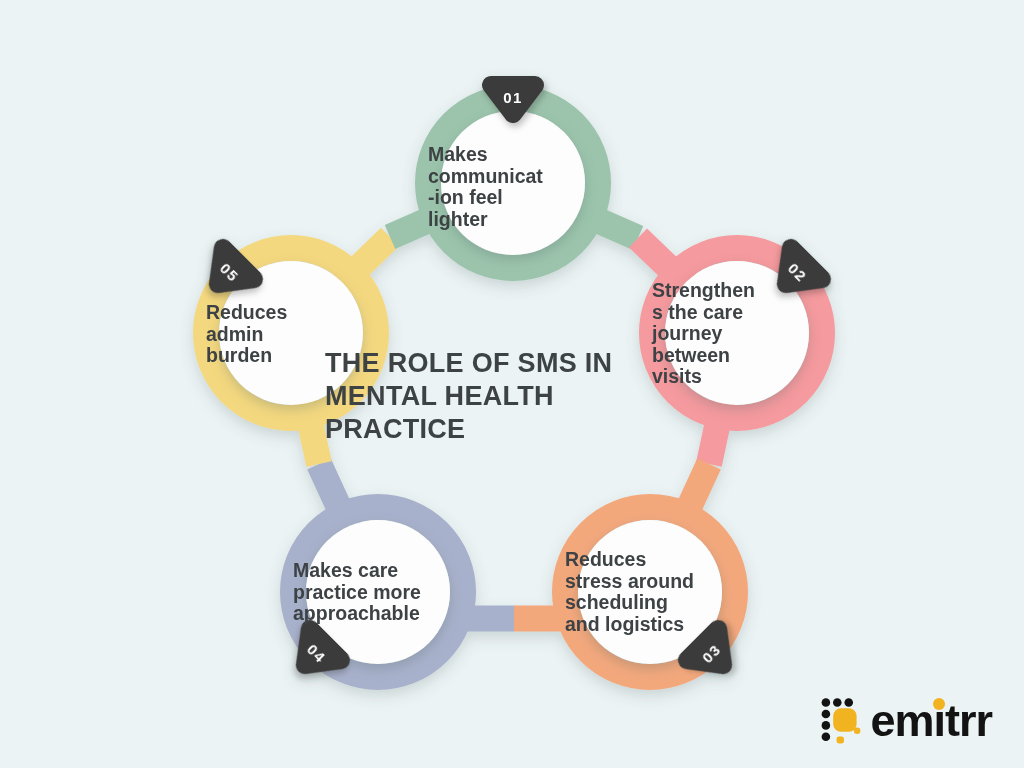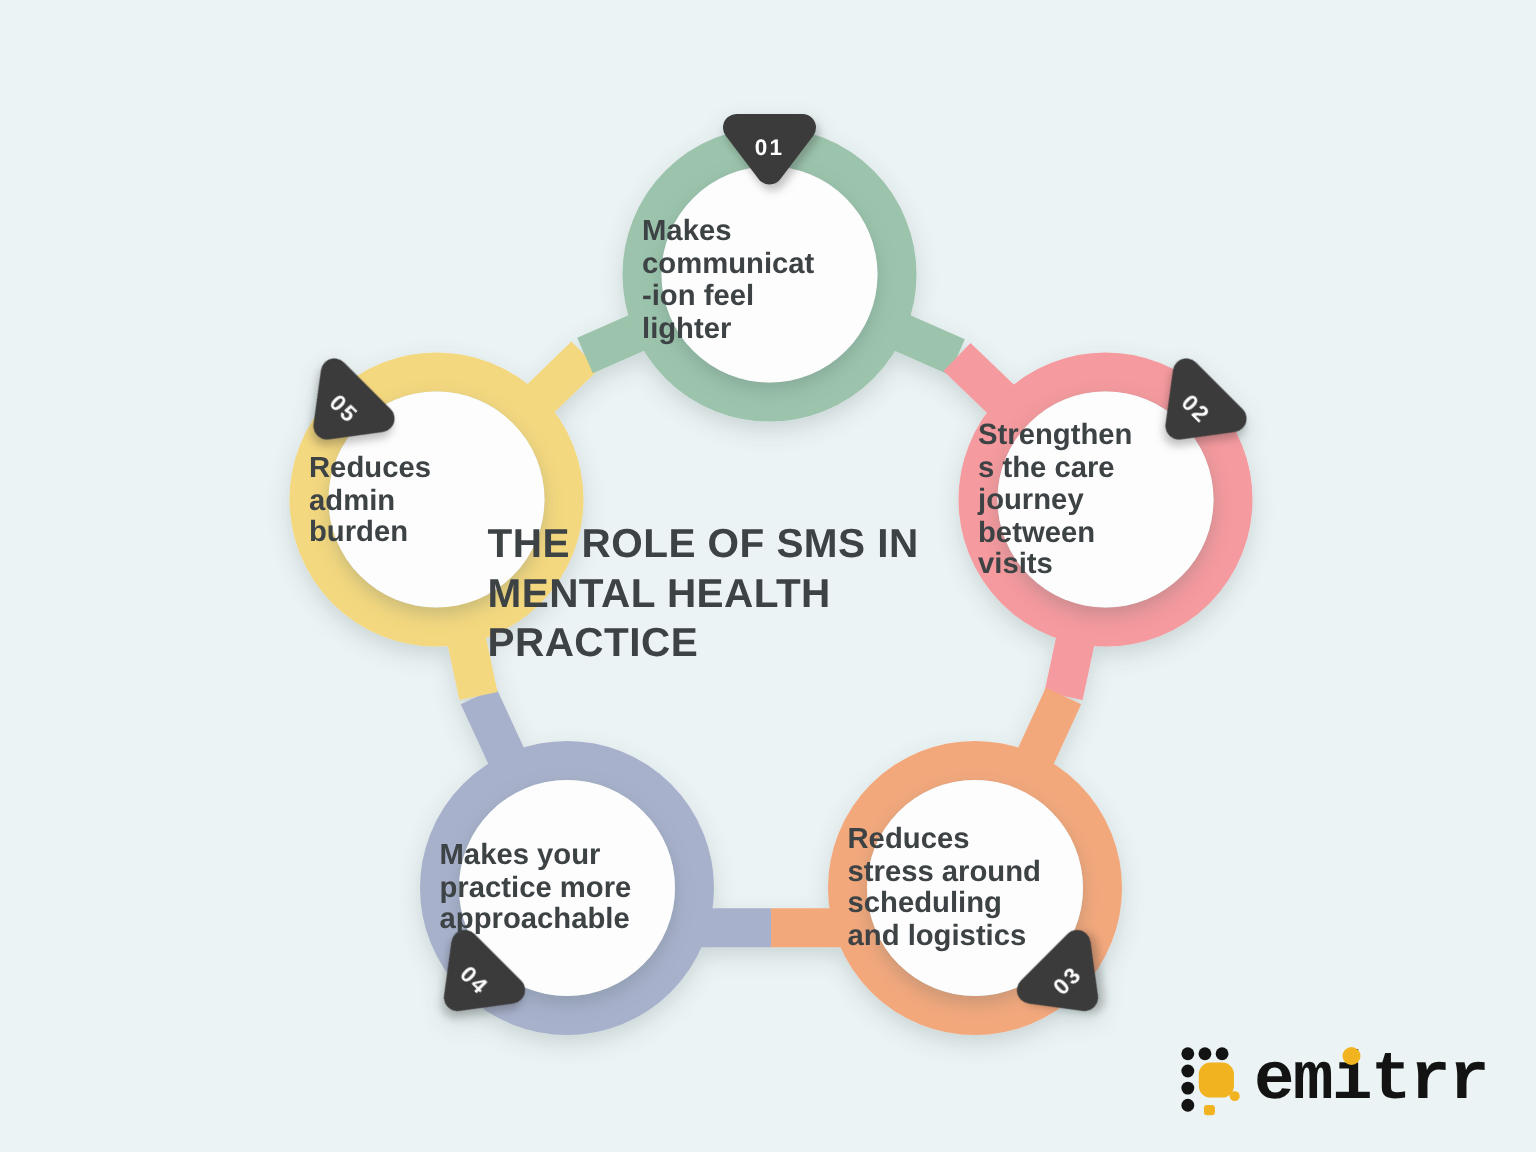--- a/index.html
+++ b/index.html
@@ -26,21 +26,21 @@
     color:var(--text,#3d4245);
   }
   .diagram-title{
     position:absolute;left:515px;top:396px;transform:translate(-50%,-50%);
     width:380px;text-align:left;white-space:pre-line;
     font-weight:bold;font-size:27px;line-height:33px;letter-spacing:.3px;
     color:var(--text,#3d4245);
   }
   .logo{
     position:absolute;right:32px;bottom:24px;
-    display:flex;align-items:center;gap:8px;font-family:Liberation Mono, monospace;
+    display:flex;align-items:center;gap:8px;
   }
   .ic-dark{fill:var(--logo_text,#131313);}
   .ic-gold{fill:var(--logo_accent,#f2b321);}
   .logo-text{
     font-weight:bold;font-size:45px;line-height:1;letter-spacing:-1px;
     color:var(--logo_text,#131313);white-space:nowrap;
   }
   .logo-i{position:relative;display:inline-block;}
   .i-dot{
     position:absolute;left:50%;top:0;transform:translateX(-50%);
@@ -114,21 +114,21 @@
 lighter</div>
   <div class="node-label" style="left:737px;top:334px">Strengthen
 s the care
 journey
 between
 visits</div>
   <div class="node-label" style="left:650px;top:592px">Reduces
 stress around
 scheduling
 and logistics</div>
-  <div class="node-label" style="left:378px;top:592px">Makes your
+  <div class="node-label" style="left:378px;top:592px">Makes care
 practice more
 approachable</div>
   <div class="node-label" style="left:291px;top:334px">Reduces
 admin
 burden</div>
 
   <div class="diagram-title">THE ROLE OF SMS IN
 MENTAL HEALTH
 PRACTICE</div>
 

